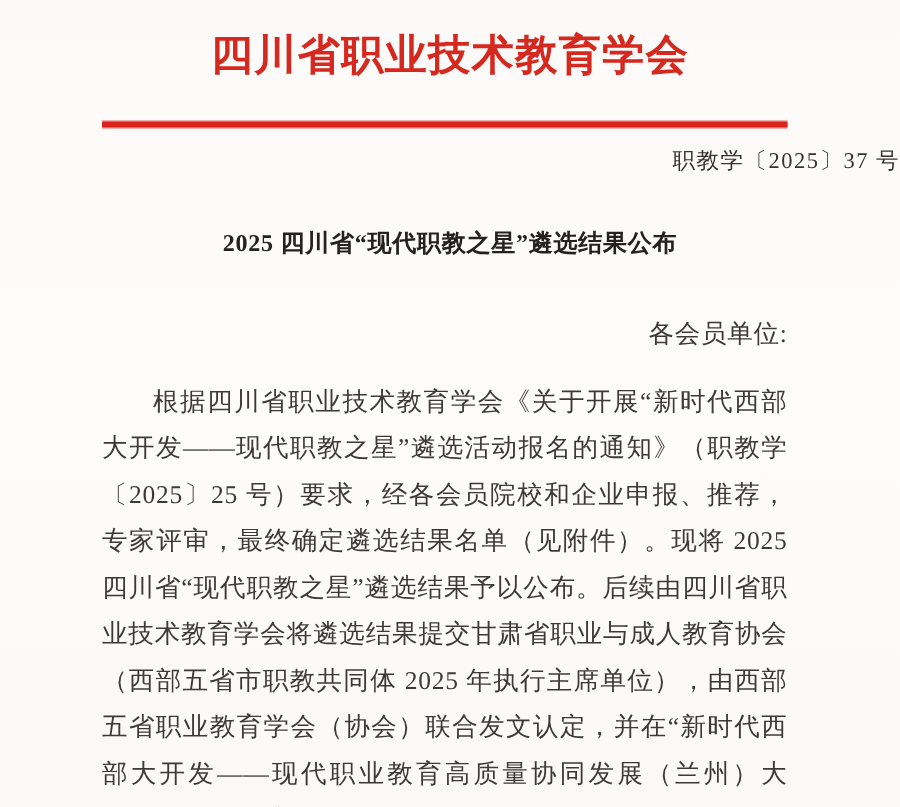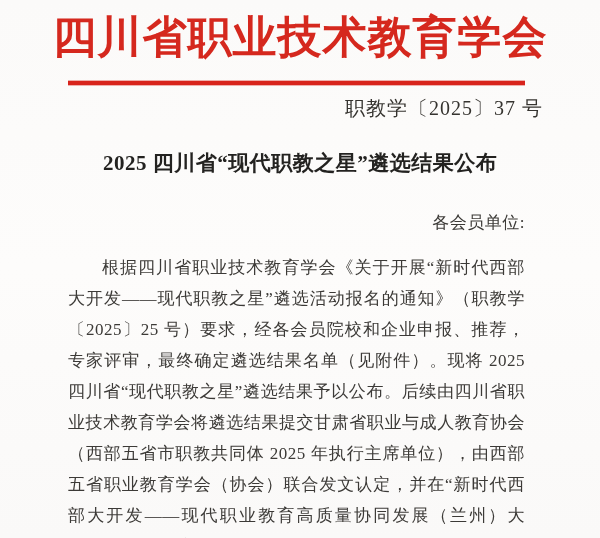--- a/index.html
+++ b/index.html
@@ -15,46 +15,45 @@
   }
   .page {
     position: relative;
     width: 600px;
     height: 538px;
     background: linear-gradient(180deg, #fbfaf9 0%, #fdfcfb 50%, #faf9f8 100%);
   }
   .org-name {
     padding-top: 12px;
     text-align: center;
-    font-size: 44px;
+    font-size: 28px;
     line-height: 52px;
     font-weight: bold;
     letter-spacing: 1px;
     color: #d5281e;
   }
   .red-line {
     width: 457px;
     height: 4px;
     margin: 17px 0 0 68px;
     background: #d8241c;
     box-shadow: 0 1px 0 rgba(216, 36, 28, 0.35), 0 -1px 0 rgba(216, 36, 28, 0.35);
   }
   .doc-number {
     margin-top: 12px;
-    padding-right: 57px;
     text-align: right;
-    font-size: 20px;
+    font-size: 15px;
     line-height: 22px;
     letter-spacing: 1px;
     color: #35332f;
   }
   .doc-title {
     margin-top: 31px;
     text-align: center;
-    font-size: 21px;
+    font-size: 16px;
     line-height: 26px;
     font-weight: bold;
     letter-spacing: 0.5px;
     color: #232220;
   }
   .body-block {
     width: 457px;
     margin: 31px 0 0 68px;
     font-size: 17px;
     color: #3c3a37;

